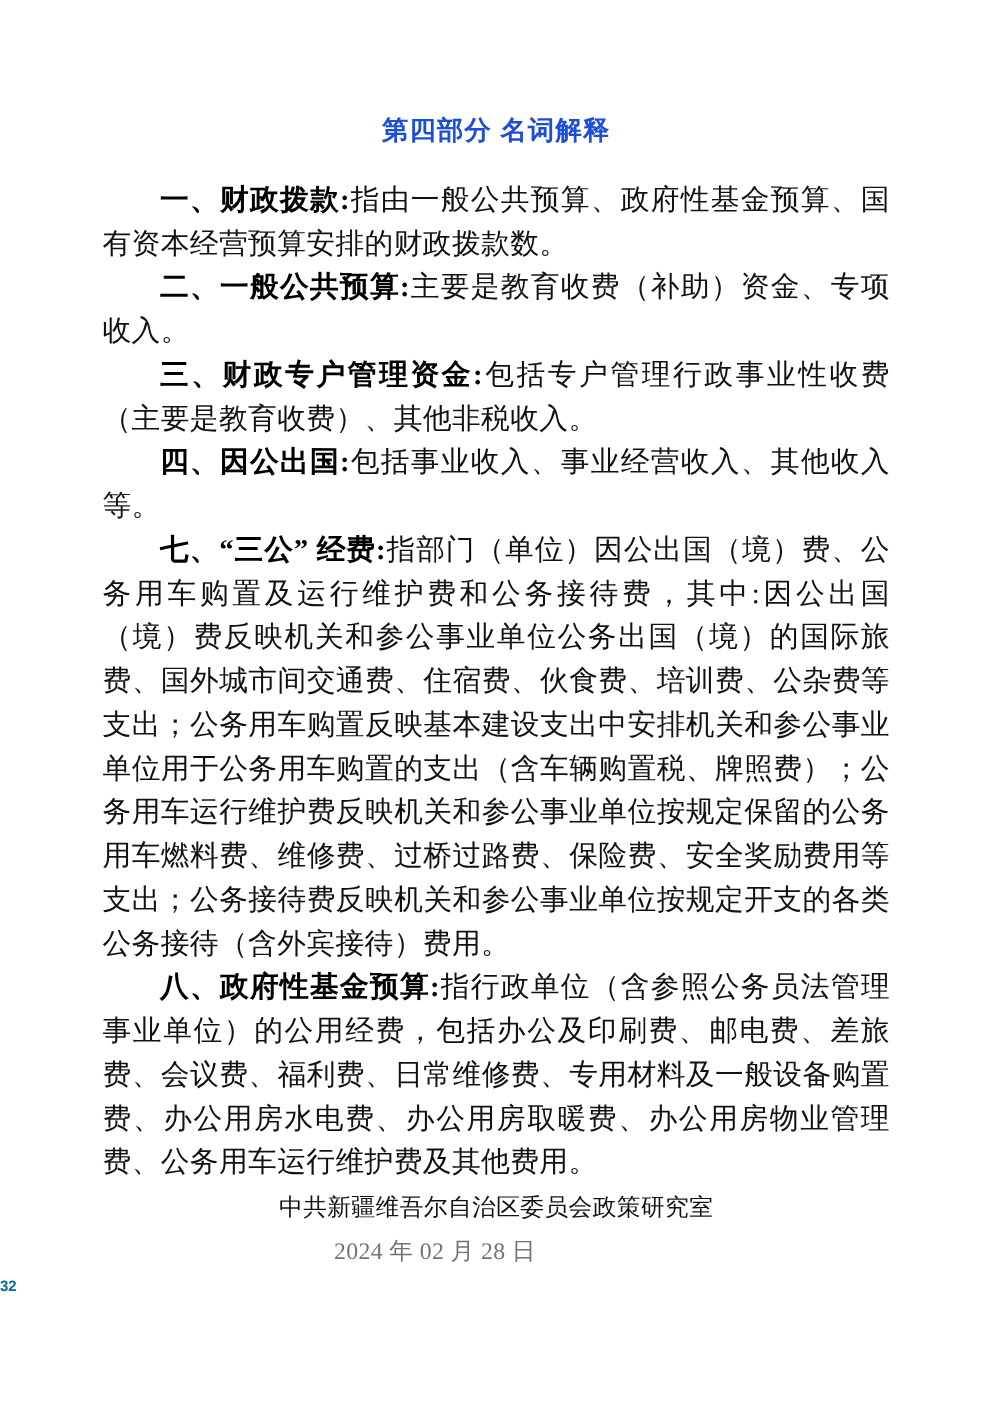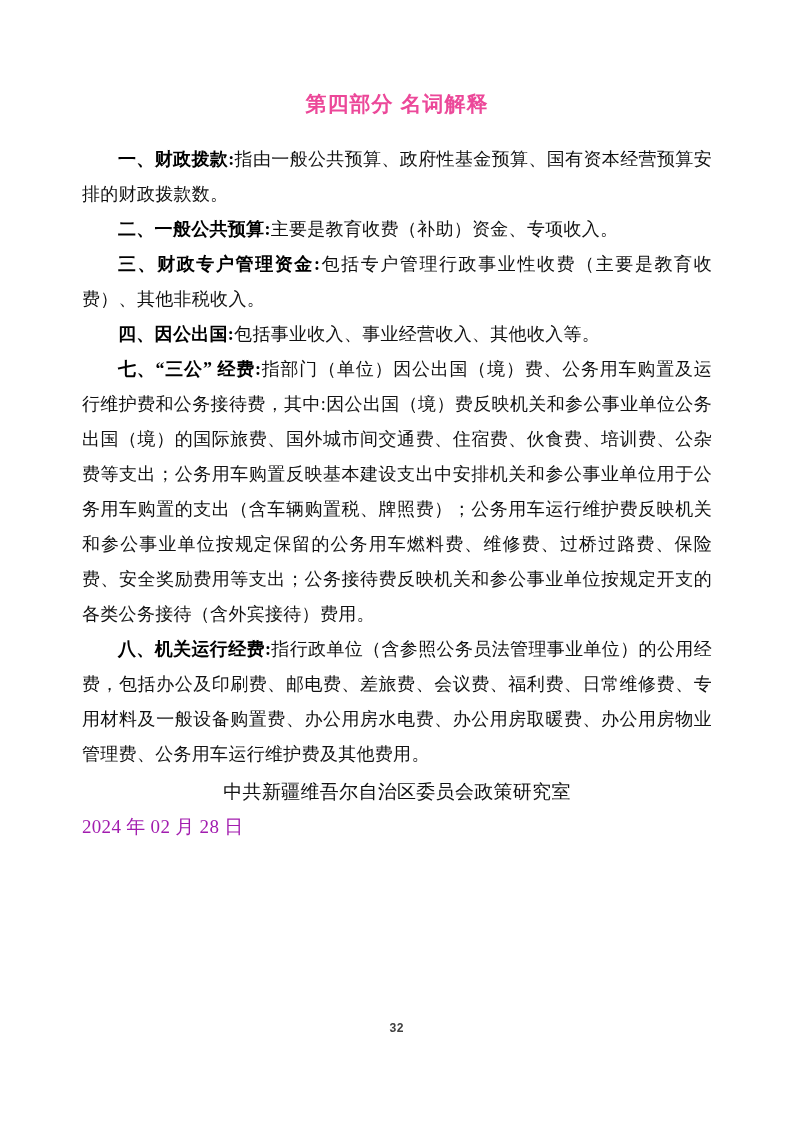--- a/index.html
+++ b/index.html
@@ -18,24 +18,24 @@
     padding: 90px 81px 0 82px;
     position: relative;
   }
   .doc-title {
     font-family: "Liberation Sans", "DejaVu Sans", sans-serif;
     font-weight: bold;
     font-size: 21px;
     text-align: center;
     letter-spacing: 1px;
     margin-bottom: 24px;
-    color: #ec4899;
+    color: #1d4ed8;
   }
   .definition {
-    font-size: 18px;
+    font-size: 23px;
     line-height: 35px;
     text-align: justify;
     text-indent: 2em;
     color: #111111;
     letter-spacing: 0.3px;
   }
   .definition .term {
     font-weight: bold;
     color: #000000;
   }
@@ -43,35 +43,34 @@
     font-size: 19px;
     line-height: 35px;
     text-align: center;
     color: #111111;
     letter-spacing: 0.3px;
     margin-top: 2px;
   }
   .footer-date {
     font-size: 19px;
     line-height: 35px;
-    text-align: left;
+    text-align: center;
     padding-right: 98px;
-    color: #a21caf;
+    color: #737373;
     letter-spacing: 0.3px;
   }
   .page-number {
     position: absolute;
     left: 0;
     right: 0;
     top: 1022px;
-    text-align: center;
-    font-family: Liberation Mono, monospace;
+    font-family: Liberation Sans, sans-serif;
     font-weight: bold;
     font-size: 12px;
-    color: #404040;
+    color: #0369a1;
   }
 </style>
 </head>
 <body>
 
 <div class="page">
 
   <h1 class="doc-title">第四部分 名词解释</h1>
 
   <p class="definition"><span class="term">一、财政拨款:</span><span class="body-text">指由一般公共预算、政府性基金预算、国有资本经营预算安排的财政拨款数。</span></p>
@@ -79,21 +78,21 @@
   <p class="definition"><span class="term">二、一般公共预算:</span><span class="body-text">主要是教育收费（补助）资金、专项收入。</span></p>
 
   <p class="definition"><span class="term">三、财政专户管理资金:</span><span class="body-text">包括专户管理行政事业性收费（主要是教育收费）、其他非税收入。</span></p>
 
   <p class="definition"><span class="term">四、因公出国:</span><span class="body-text">包括事业收入、事业经营收入、其他收入等。</span></p>
 
 
 
   <p class="definition"><span class="term">七、“三公” 经费:</span><span class="body-text">指部门（单位）因公出国（境）费、公务用车购置及运行维护费和公务接待费，其中:因公出国（境）费反映机关和参公事业单位公务出国（境）的国际旅费、国外城市间交通费、住宿费、伙食费、培训费、公杂费等支出；公务用车购置反映基本建设支出中安排机关和参公事业单位用于公务用车购置的支出（含车辆购置税、牌照费）；公务用车运行维护费反映机关和参公事业单位按规定保留的公务用车燃料费、维修费、过桥过路费、保险费、安全奖励费用等支出；公务接待费反映机关和参公事业单位按规定开支的各类公务接待（含外宾接待）费用。</span></p>
 
-  <p class="definition"><span class="term">八、机关运行经费:</span><span class="body-text">指行政单位（含参照公务员法管理事业单位）的公用经费，包括办公及印刷费、邮电费、差旅费、会议费、福利费、日常维修费、专用材料及一般设备购置费、办公用房水电费、办公用房取暖费、办公用房物业管理费、公务用车运行维护费及其他费用。</span></p>
+  <p class="definition"><span class="term">八、政府性基金预算:</span><span class="body-text">指行政单位（含参照公务员法管理事业单位）的公用经费，包括办公及印刷费、邮电费、差旅费、会议费、福利费、日常维修费、专用材料及一般设备购置费、办公用房水电费、办公用房取暖费、办公用房物业管理费、公务用车运行维护费及其他费用。</span></p>
 
   <div class="footer-org">中共新疆维吾尔自治区委员会政策研究室</div>
 
   <div class="footer-date">2024 年 02 月 28 日</div>
 
   <div class="page-number">32</div>
 
 </div>
 
 </body></html>

